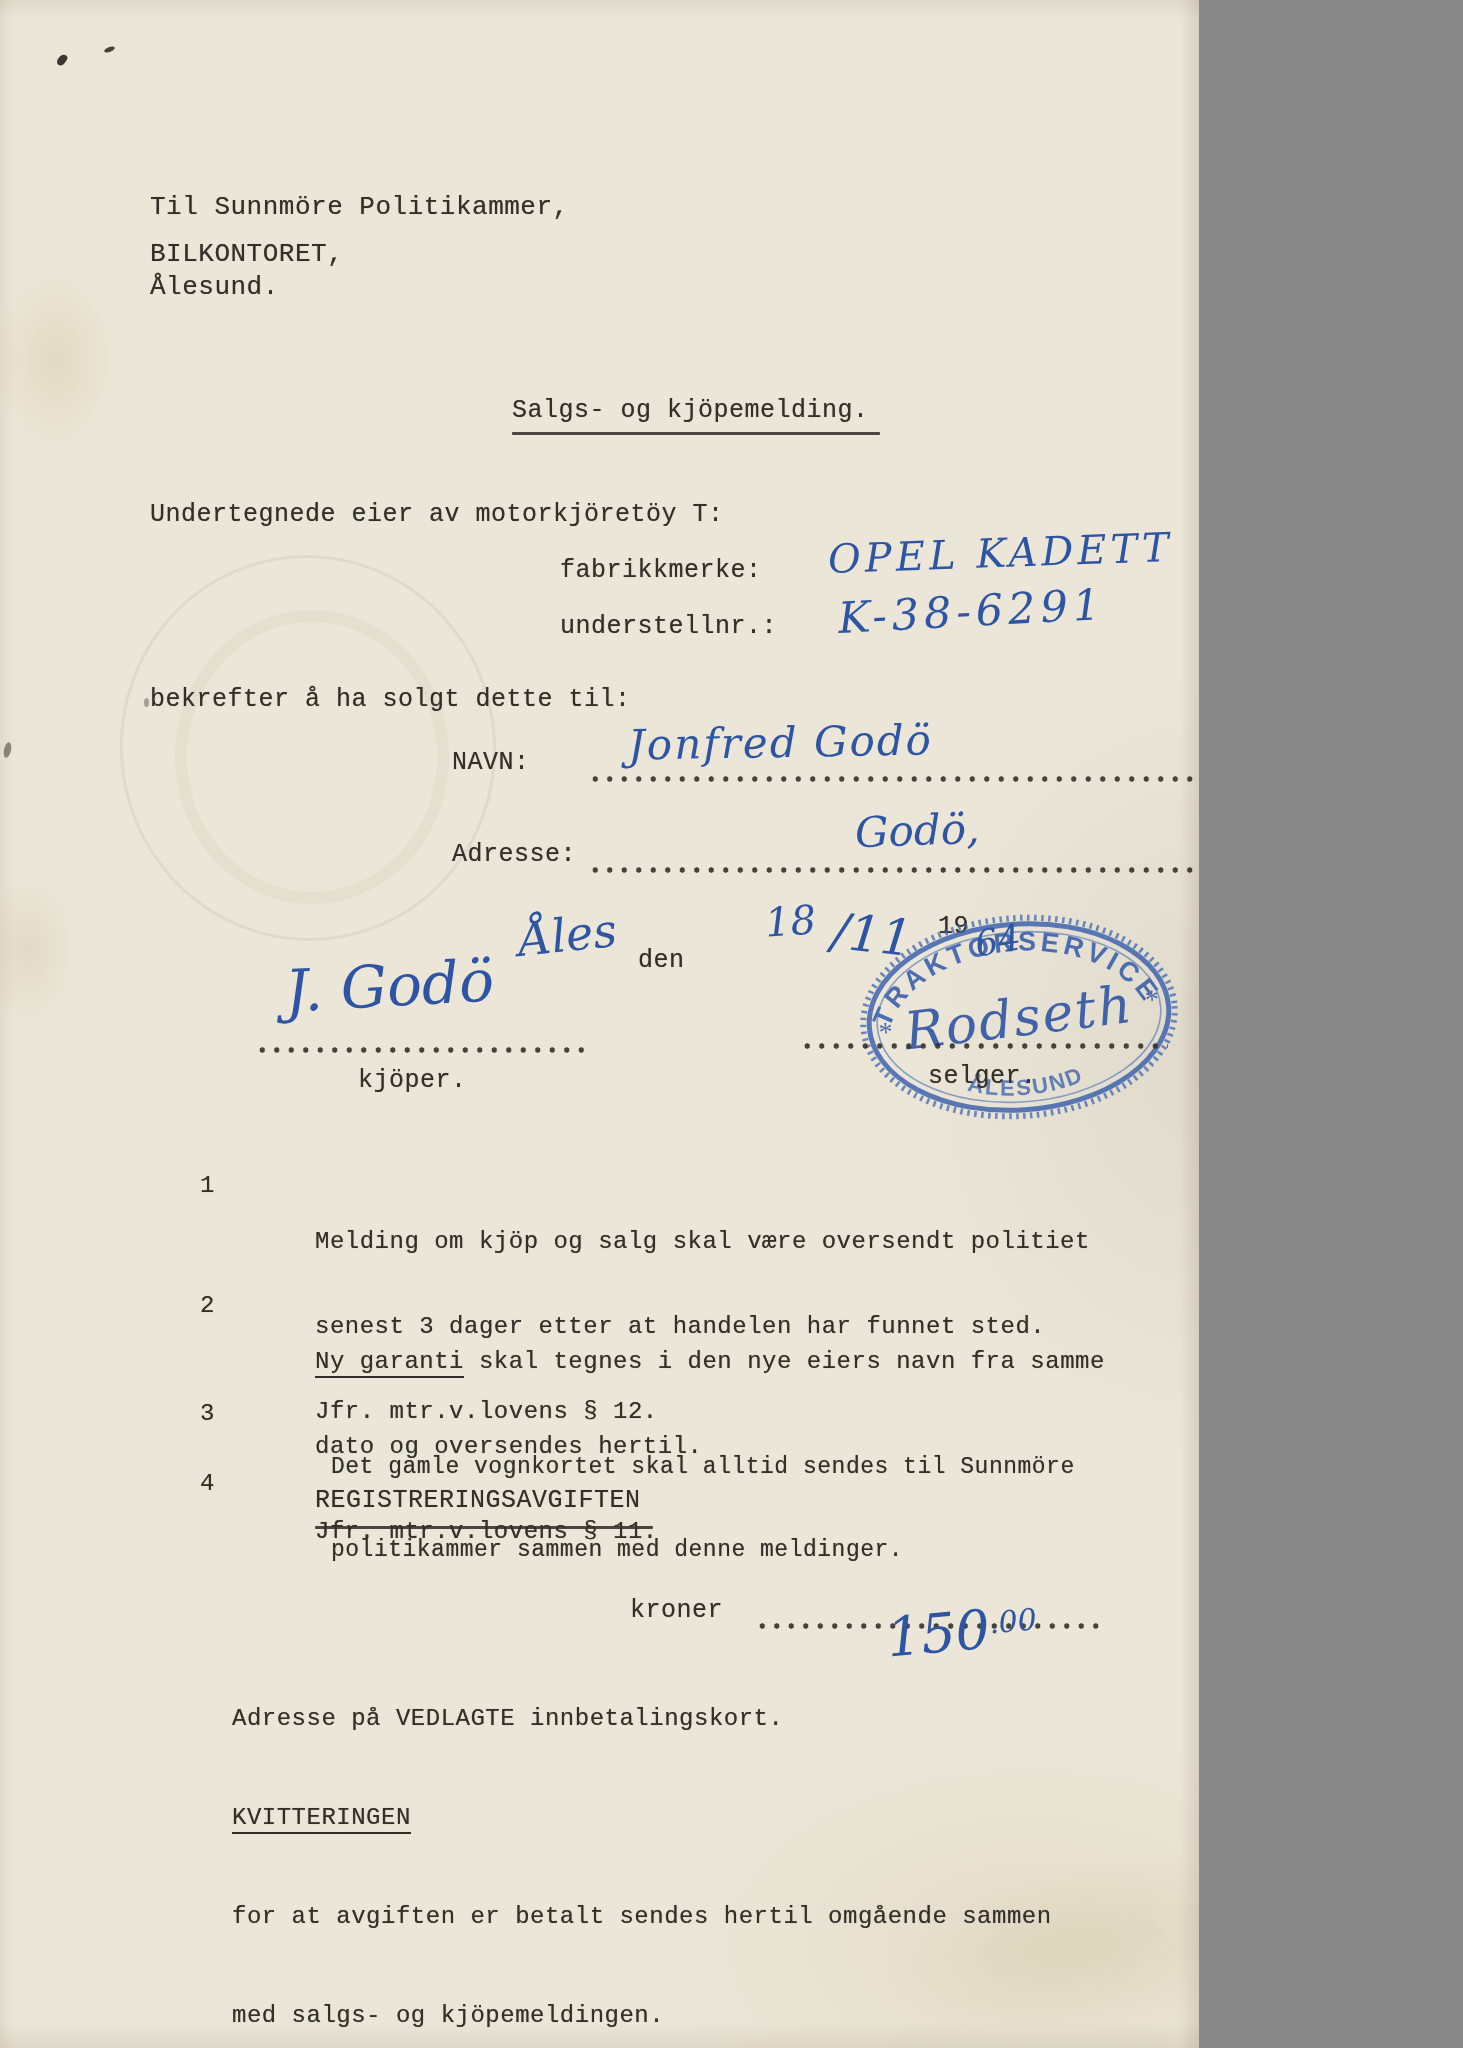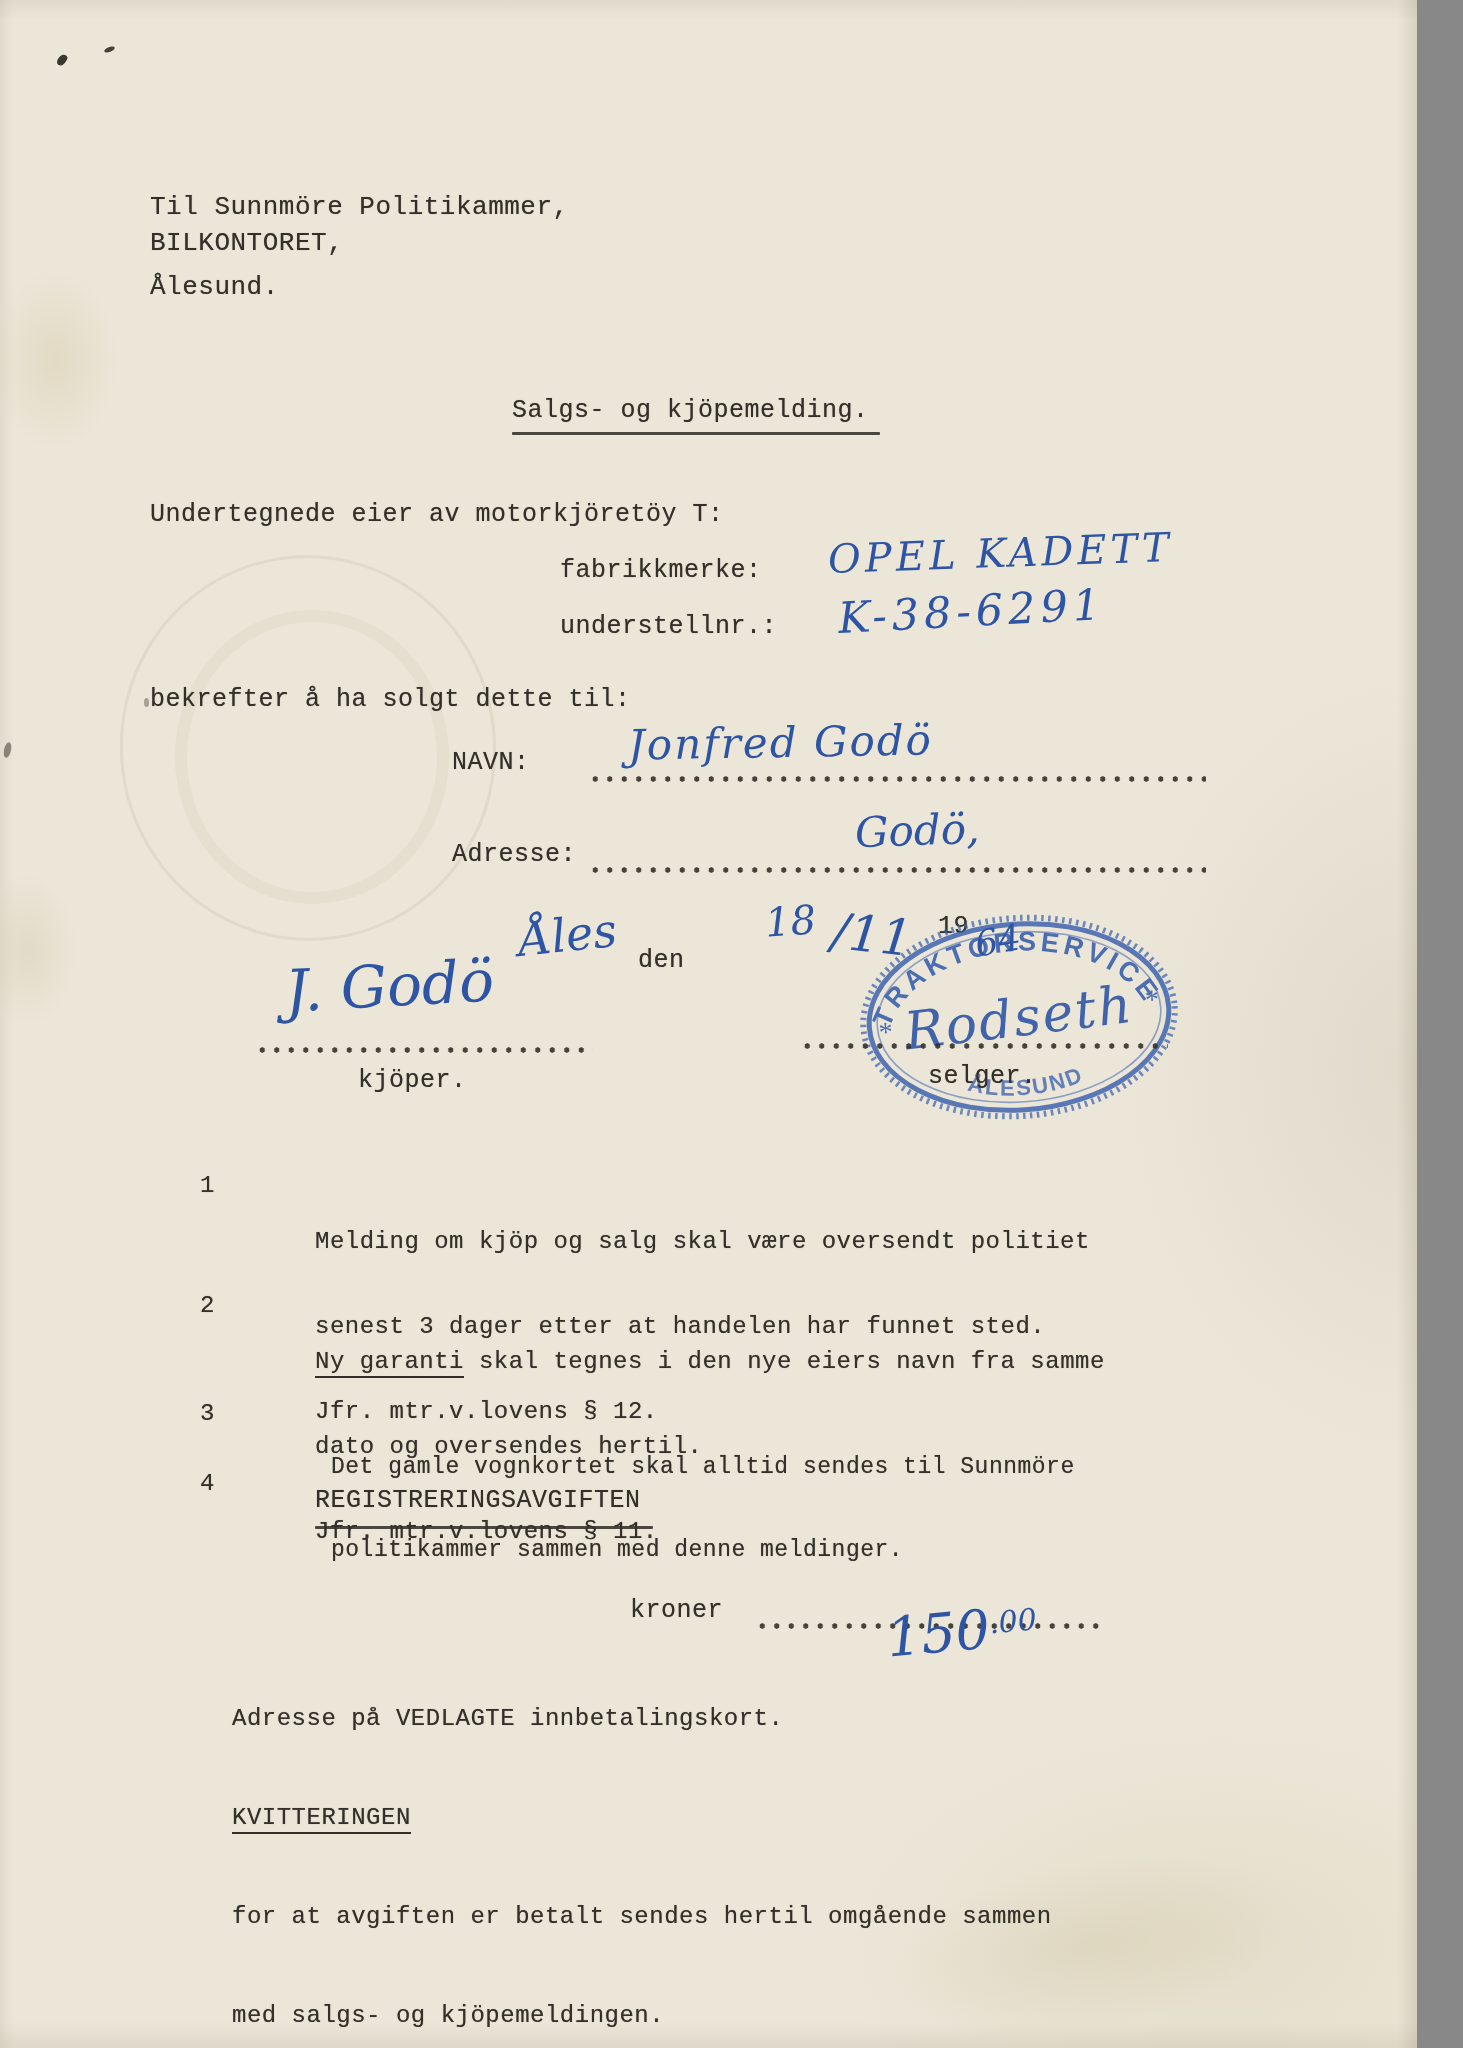--- a/index.html
+++ b/index.html
@@ -1,21 +1,21 @@
 <!DOCTYPE html>
 <html style="--paper: #ebe6d8; --ink: #33302a; --pen: #2e55a4; --stamp: #3a61ad;"><head>
 <meta charset="utf-8">
 <style>
   :root{
     --paper:#ebe6d8; --ink:#33302a; --pen:#2e55a4; --stamp:#3a61ad;
   }
   html,body{margin:0;padding:0;}
   body{width:1463px;height:2048px;background:#888;}
   .paper{
-    position:relative;width:1417px;height:2048px;overflow:hidden;
+    position:relative;width:1199px;height:2048px;overflow:hidden;
     background-color:var(--paper);
     background-image:
       radial-gradient(ellipse 90px 130px at 55px 360px, rgba(190,168,110,.20), rgba(190,168,110,0) 70%),
       radial-gradient(ellipse 70px 110px at 28px 950px, rgba(170,150,100,.15), rgba(170,150,100,0) 70%),
       radial-gradient(ellipse 520px 300px at 86% 95%, rgba(205,190,150,.22), rgba(205,190,150,0) 72%),
       radial-gradient(ellipse 420px 560px at 100% 52%, rgba(120,110,85,.10), rgba(120,110,85,0) 70%),
       linear-gradient(270deg, rgba(110,100,80,.16) 0, rgba(110,100,80,0) 20px),
       linear-gradient(90deg,  rgba(130,120,95,.10) 0, rgba(130,120,95,0) 14px),
       linear-gradient(0deg,   rgba(120,110,88,.12) 0, rgba(120,110,88,0) 26px),
       linear-gradient(180deg, rgba(120,110,88,.10) 0, rgba(120,110,88,0) 20px);
@@ -63,21 +63,21 @@
 
   <div class="blotch m1"></div>
   <div class="blotch m2"></div>
   <div class="blotch m3"></div>
   <div class="blotch m4"></div>
   <div class="watermark"></div>
   <div class="watermark-inner"></div>
   <div class="fade-br"></div>
 
   <div class="typed" style="left:150px;top:192px;font-size:26px;">Til Sunnmöre Politikammer,</div>
-  <div class="typed" style="left:150px;top:228px;font-size:26px;">BILKONTORET,</div>
+  <div class="typed" style="left:150px;top:239px;font-size:26px;">BILKONTORET,</div>
   <div class="typed" style="left:150px;top:272px;font-size:26px;">Ålesund.</div>
 
   <div class="typed" style="left:512px;top:396px;">Salgs- og kjöpemelding.</div>
   <div class="bar" style="left:512px;top:432px;width:368px;"></div>
 
   <div class="typed" style="left:150px;top:500px;">Undertegnede eier av motorkjöretöy T:</div>
 
   <div class="typed" style="left:560px;top:556px;text-align:center;">fabrikkmerke:</div>
   <div class="hand" style="left:828px;top:530px;font-size:40px;letter-spacing:4px;transform:rotate(-2deg);">OPEL KADETT</div>
 

